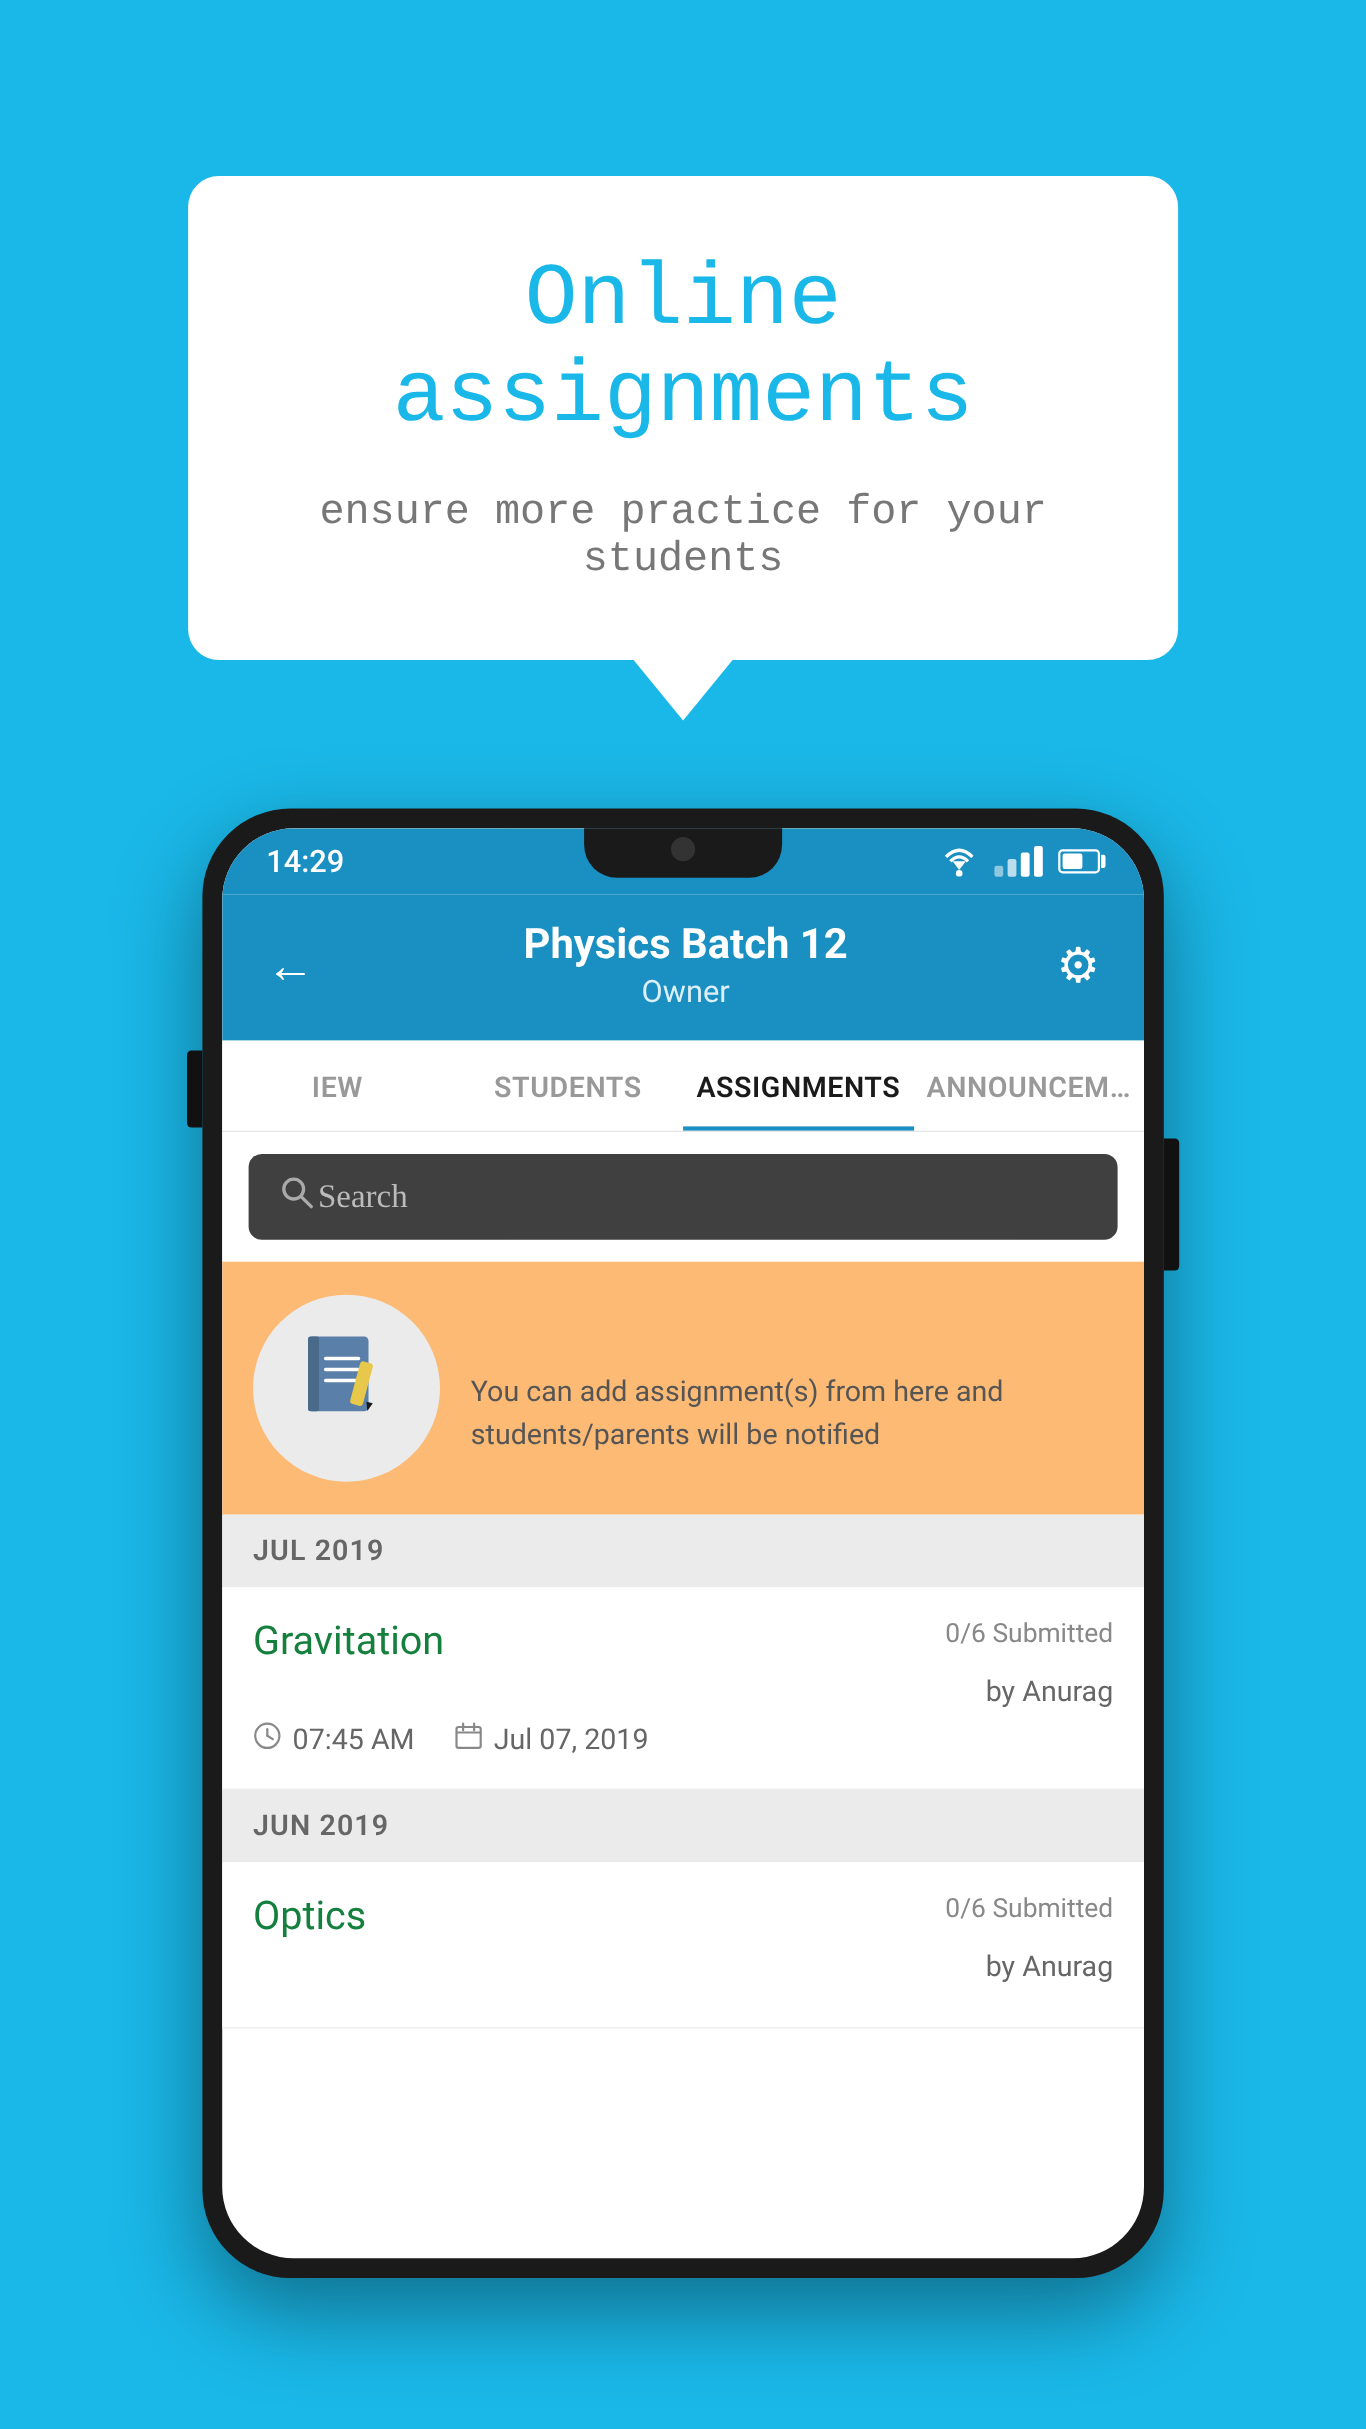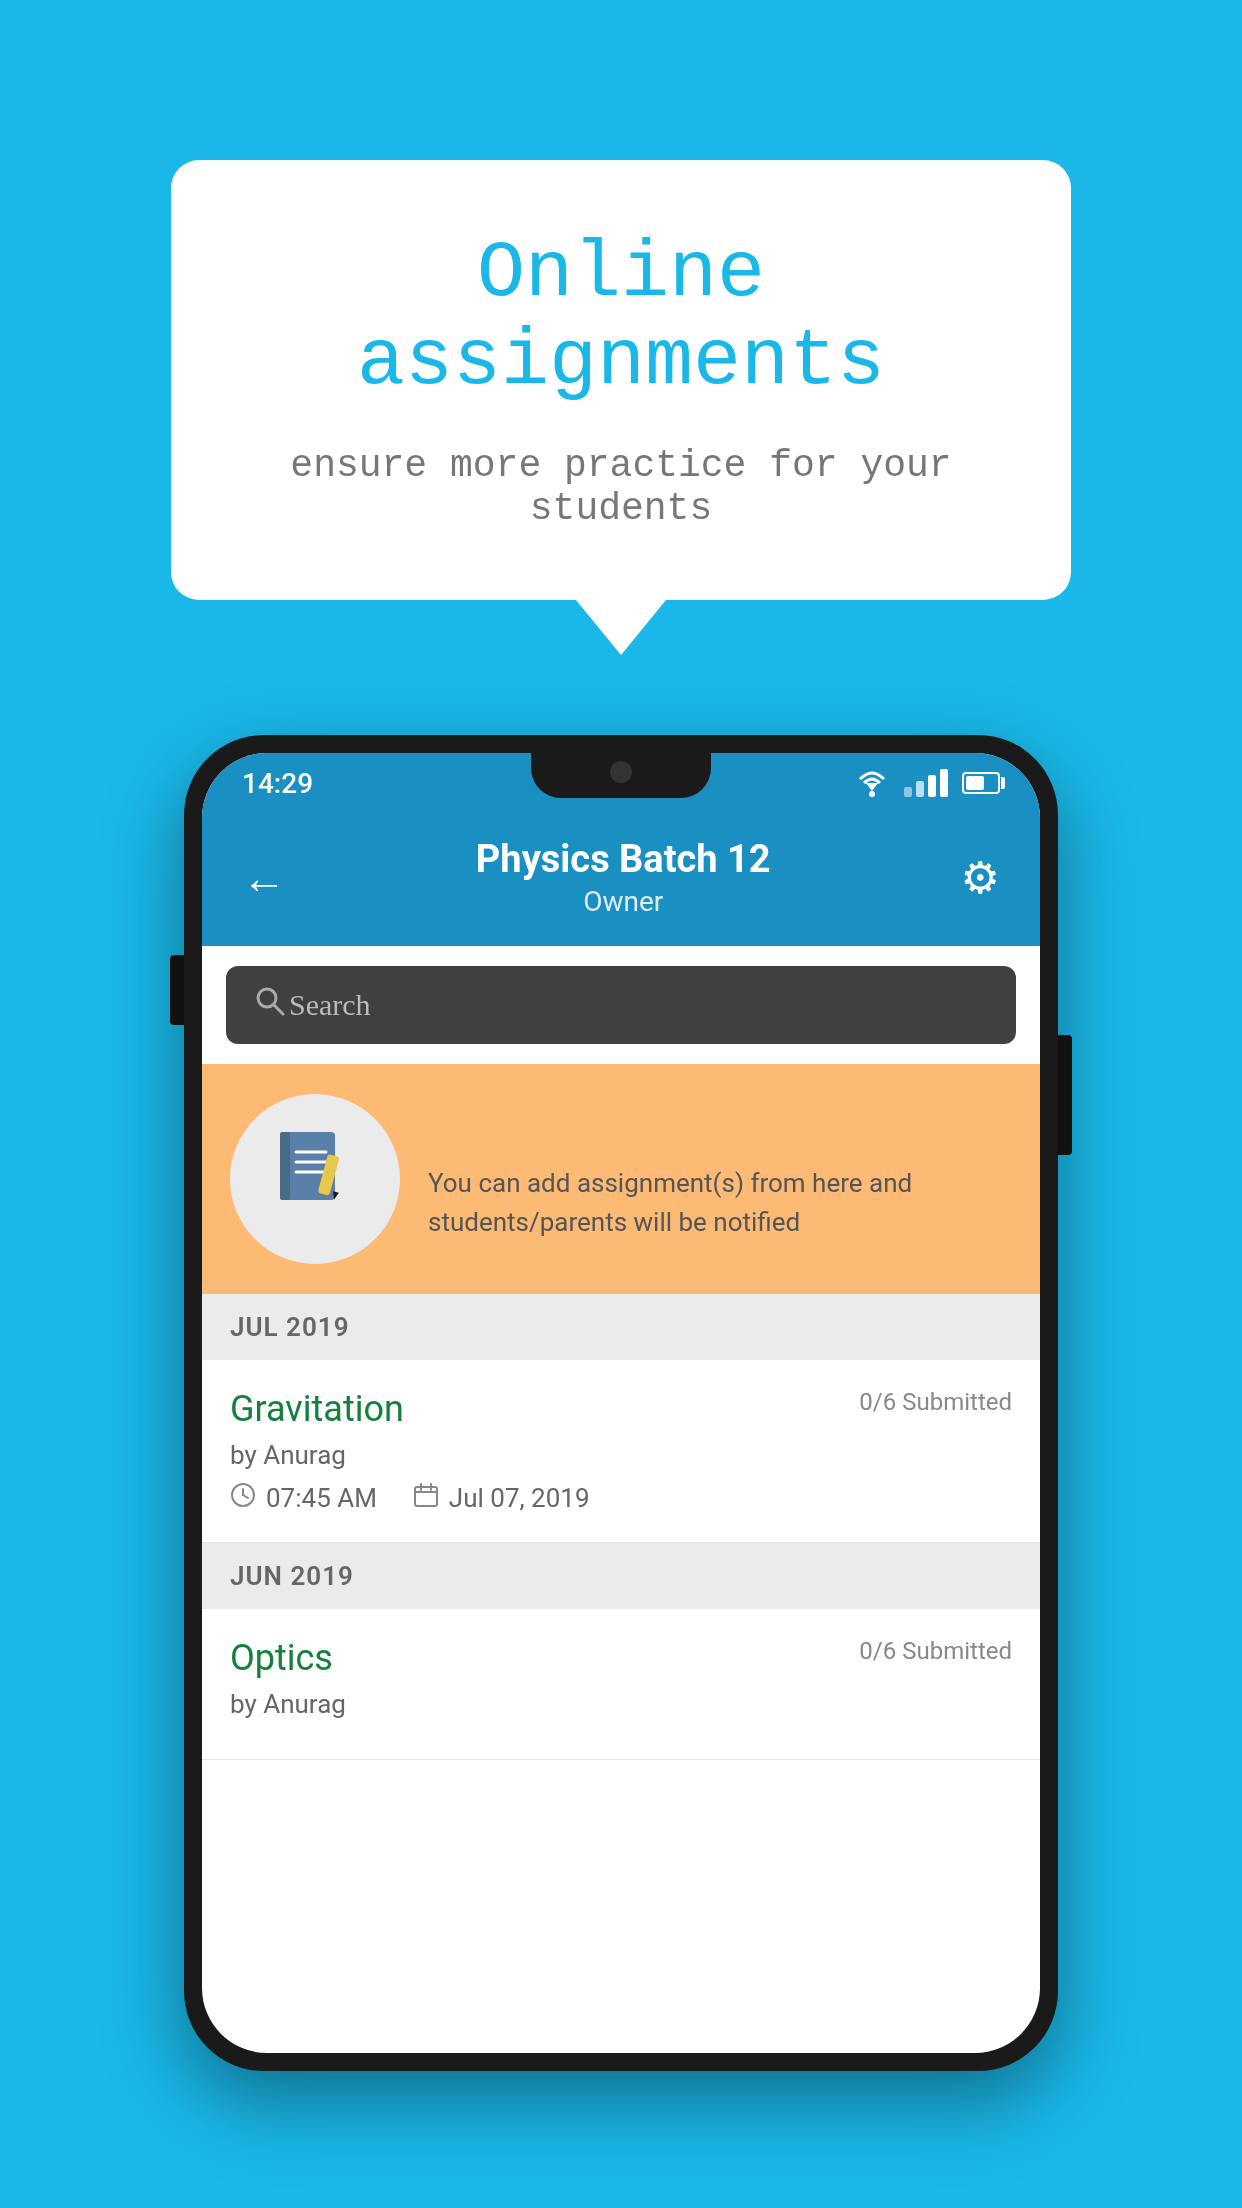--- a/index.html
+++ b/index.html
@@ -330,20 +330,21 @@
 
     .assignment-submitted {
       font-size: 24px;
       color: #888;
     }
 
     .assignment-author {
       font-size: 26px;
       color: #666;
       margin-bottom: 12px;
+      text-align: right;
     }
 
     .assignment-meta {
       display: flex;
       gap: 36px;
       font-size: 26px;
       color: #666;
       align-items: center;
     }
 
@@ -428,20 +429,26 @@
 
       <div class="app-header">
         <span class="header-back">←</span>
         <div class="header-center">
           <div class="header-title">Physics Batch 12</div>
           <div class="header-subtitle">Owner</div>
         </div>
         <span class="header-gear">⚙</span>
       </div>
 
+      <div class="tabs-bar">
+        <div class="tab-item">IEW</div>
+        <div class="tab-item">STUDENTS</div>
+        <div class="tab-item active">ASSIGNMENTS</div>
+        <div class="tab-item">ANNOUNCEM…</div>
+      </div>
 
       <div class="search-container">
         <div class="search-bar">
           <span class="search-icon-svg">
             <svg width="32" height="32" viewBox="0 0 32 32" fill="none">
               <circle cx="13" cy="13" r="9" stroke="#aaa" stroke-width="3"></circle>
               <line x1="20" y1="20" x2="29" y2="29" stroke="#aaa" stroke-width="3" stroke-linecap="round"></line>
             </svg>
           </span>
           <span class="search-text">Search</span>

